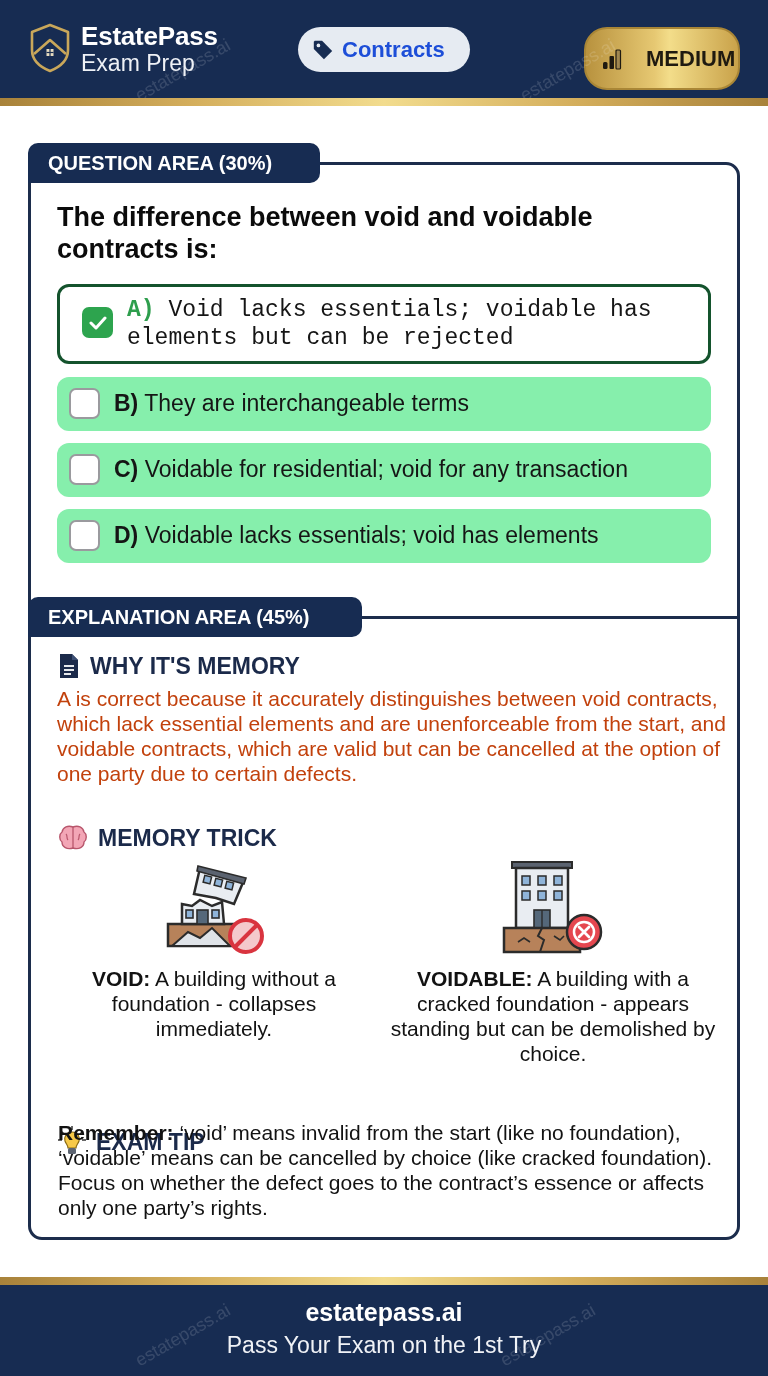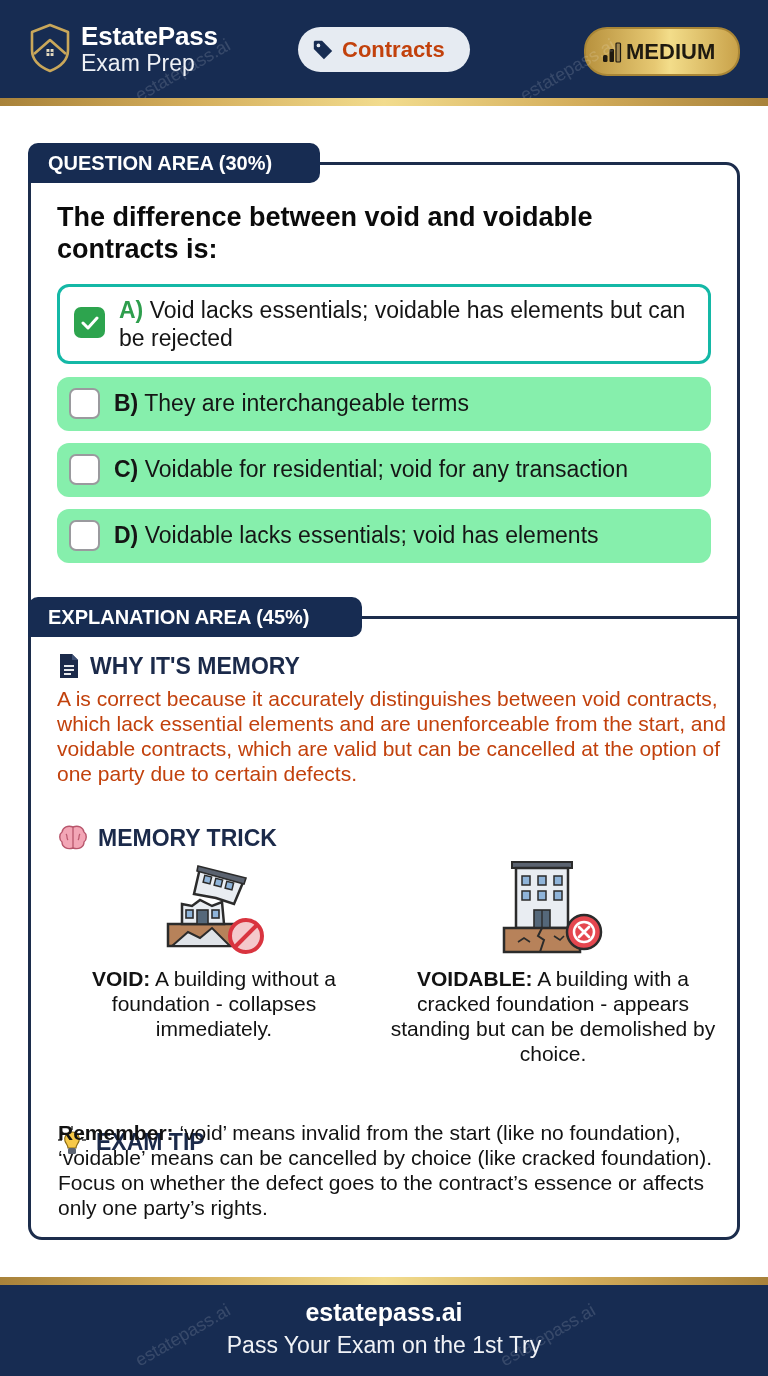--- a/index.html
+++ b/index.html
@@ -11,43 +11,43 @@
   .gold-bar { position: absolute; left: 0; width: 768px; height: 8px;
     background: linear-gradient(90deg, #a8823a 0%, #d4ae5c 25%, #f2dc8e 50%, #d4ae5c 75%, #a8823a 100%); }
   .gold-bar.top { top: 98px; }
   .gold-bar.bottom { top: 1277px; }
   .logo { position: absolute; left: 26px; top: 22px; width: 48px; height: 52px; }
   .brand { position: absolute; left: 81px; top: 22px; color: #fff; }
   .brand-name { font-size: 26px; font-weight: bold; line-height: 28px; letter-spacing: -0.2px; }
   .brand-sub { font-size: 23px; line-height: 26px; color: #eef1f6; }
   .category-pill { position: absolute; left: 298px; top: 27px; width: 172px; height: 45px;
     background: #e6ebf2; border-radius: 23px; display: flex; align-items: center; padding-left: 14px; gap: 8px; }
-  .category-pill .label { font-size: 22px; font-weight: bold; color: #c2410c; }
-  .difficulty-pill { position: absolute; left: 584px; top: 27px; width: 156px; height: 49px; border-radius: 23px;
+  .category-pill .label { font-size: 22px; font-weight: bold; color: #1d4ed8; }
+  .difficulty-pill { position: absolute; left: 584px; top: 27px; width: 156px; height: 63px; border-radius: 23px;
     background: linear-gradient(90deg, #b8923e 0%, #e6c872 45%, #f3dd8a 55%, #c9a24a 100%);
-    border: 2px solid #a98636; display: flex; align-items: center; padding-left: 16px; gap: 4px; }
+    border: 2px solid #a98636; display: flex; align-items: center; padding-left: 16px; gap: 24px; }
   .difficulty-pill .label { font-size: 22px; font-weight: bold; color: #1f1a10; }
 
   
   .card { position: absolute; left: 28px; top: 162px; width: 712px; height: 1078px;
     border: 3px solid #1c2d4c; border-radius: 14px; background: #fff; }
   .section-tab { position: absolute; background: #172c52; color: #fff; font-weight: bold; font-size: 20px;
     border-radius: 10px 10px 10px 0; display: flex; align-items: center; padding-left: 20px; }
   .tab-question { left: 28px; top: 143px; width: 292px; height: 40px; }
   .tab-explain { left: 28px; top: 597px; width: 334px; height: 40px; }
   .divider { position: absolute; left: 28px; top: 616px; width: 712px; height: 3px; background: #1c2d4c; }
 
   .question { position: absolute; left: 57px; top: 201px; width: 660px; font-size: 27px; font-weight: bold; line-height: 32px; color: #0b0b0b; }
 
   .option { position: absolute; left: 57px; width: 654px; border-radius: 12px; background: #86efac;
     display: flex; align-items: flex-start; padding-left: 12px; }
   .option .box { width: 31px; height: 31px; border-radius: 7px; background: #fff; border: 2px solid #9a9a9e; flex: none; margin-top: 11px; }
   .option .txt { margin-left: 14px; font-size: 23px; line-height: 28px; color: #151515; padding-top: 12px; }
   .option .letter { font-weight: bold; }
-  .option.correct { background: #fff; border: 3px solid #14b8a6; padding-left: 14px; }
+  .option.correct { background: #fff; border: 3px solid #14532d; padding-left: 22px; font-family: Liberation Mono, monospace; }
   .option.correct .box { background: #2da44e; border: none; display: flex; align-items: center; justify-content: center; margin-top: 20px; }
   .option.correct .letter { color: #2e9e4d; }
   .opt-a { top: 284px; height: 80px; }
   .opt-a .txt { padding-top: 9px; }
   .opt-b { top: 377px; height: 54px; }
   .opt-c { top: 443px; height: 54px; }
   .opt-d { top: 509px; height: 54px; }
 
   .sub-head { position: absolute; display: flex; align-items: center; gap: 10px; font-weight: bold; font-size: 23px; color: #1b2a4a; }
   .why-head { left: 58px; top: 652px; }

